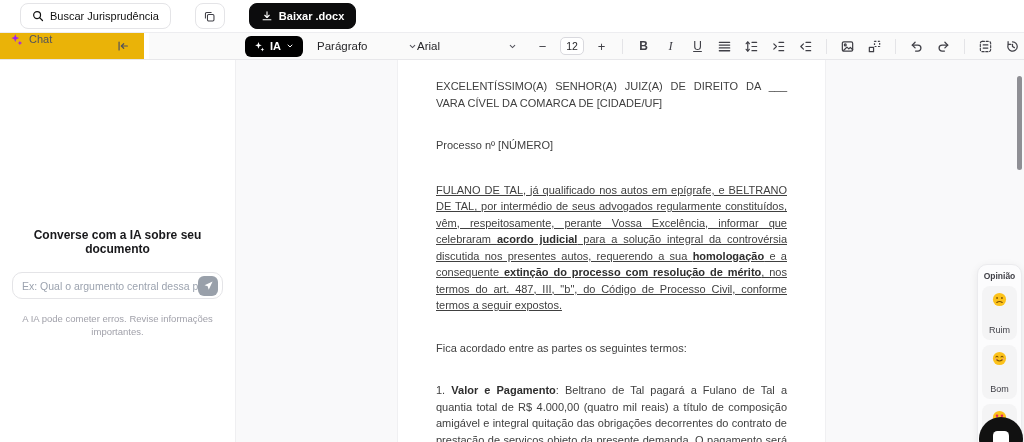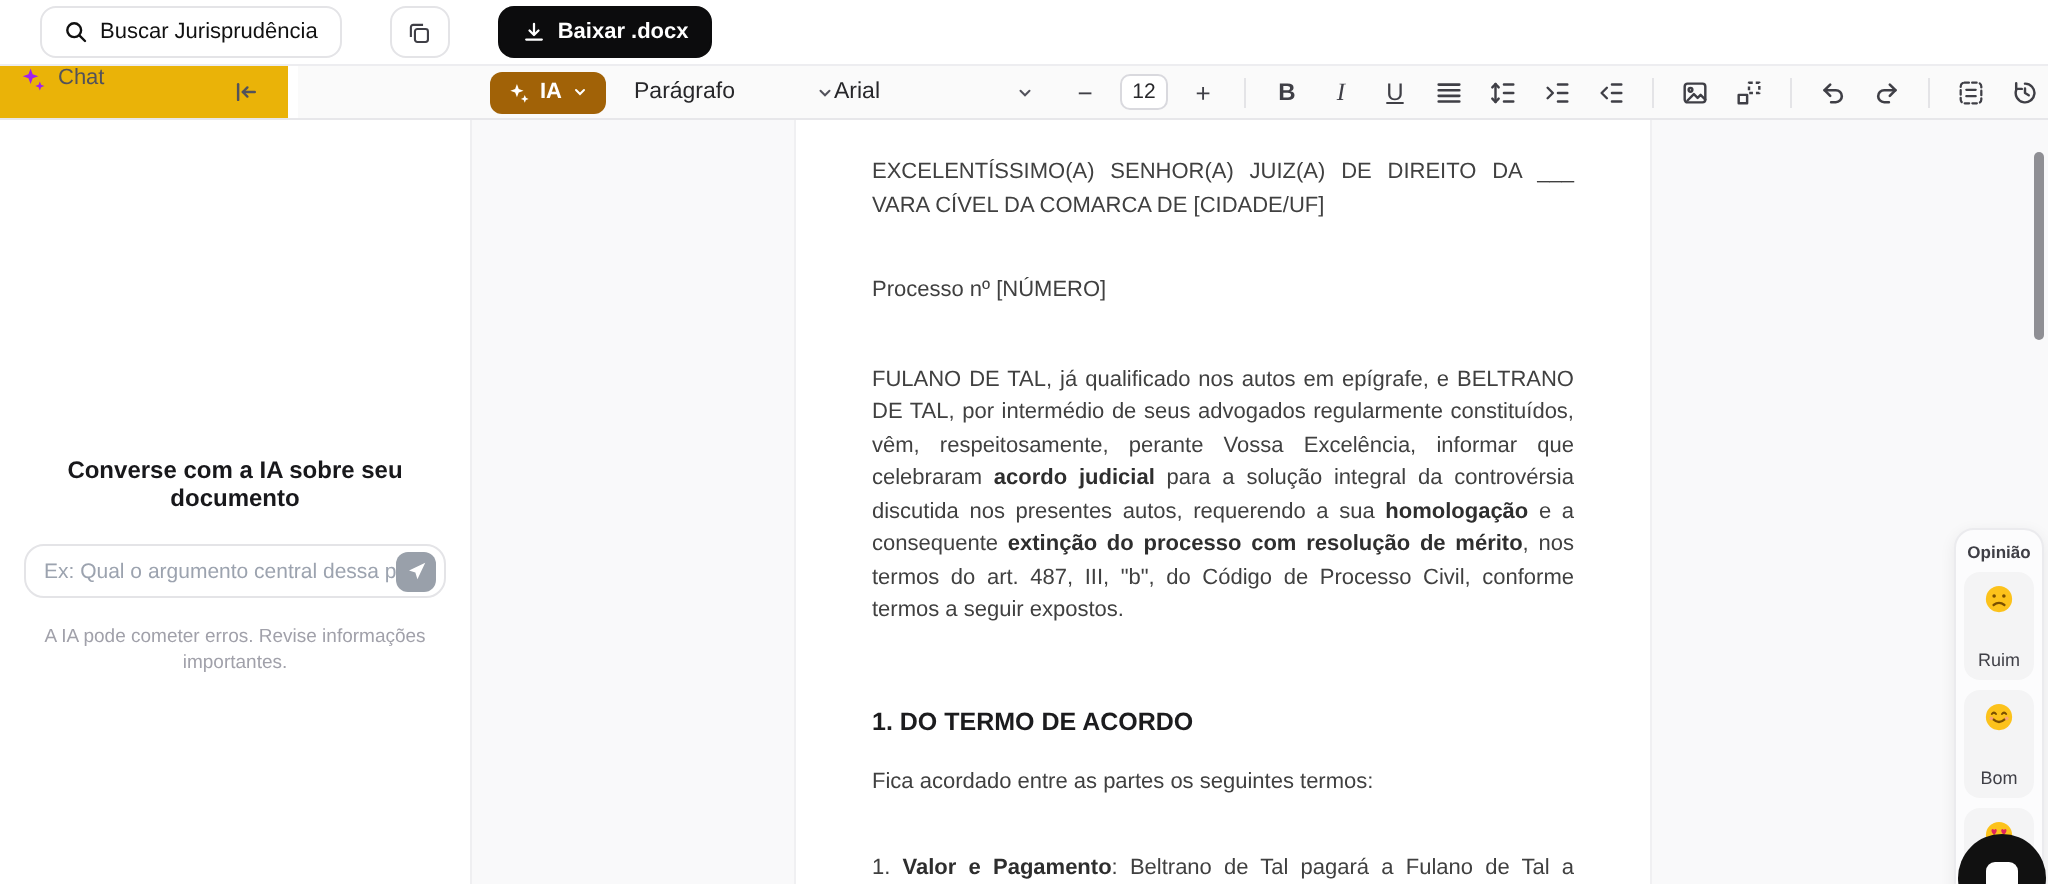--- a/index.html
+++ b/index.html
@@ -56,21 +56,21 @@
     display:grid; place-items:center; cursor:pointer; flex:none; }
   .chat-disclaimer { margin-top:13px; font-size:9.5px; color:#a1a1aa; text-align:center; padding:0 20px; line-height:1.4; }
 
   .doc-area { flex:1; position:relative; background:#f9f9fa; overflow:hidden; }
   .page { position:absolute; left:161px; top:0; width:429px; min-height:600px; background:#fff;
     border:1px solid #f0f0f2; border-top:none; padding:18px 38px 30px; }
   .page p { font-size:11px; line-height:1.5; color:#404040; text-align:justify; }
   .page p b { color:#2e2e2e; }
   .blk-0 { margin-bottom:26px; }
   .blk-1 { margin-bottom:28px; }
-  .blk-2 { margin-bottom:38px; }
+  .blk-2 { margin-bottom:26px;text-decoration:underline; }
   .blk-3 { font-size:12.5px !important; font-weight:700; color:#1c1c1e !important; margin-bottom:13px; text-align:left !important; }
   .blk-3 b { color:#1c1c1e !important; }
   .blk-4 { margin-bottom:26px; }
   .blk-5 { margin-bottom:20px; }
 
   .scroll-thumb { position:absolute; right:2px; top:16px; width:5px; height:94px; border-radius:3px;
     background:#8f8f94; }
 
   .opinion-panel { position:absolute; right:2px; top:204px; width:45px; background:#fcfcfd;
     border:1px solid #ebebee; border-radius:10px; padding:6px 4px 2px; box-shadow:0 2px 8px rgba(0,0,0,.07); }
@@ -135,21 +135,21 @@
             <path d="M3.5 3.5v9"></path>
             <path d="M13 8H6.2"></path>
             <path d="M8.8 5.4L6.2 8l2.6 2.6"></path>
           </svg>
       </span>
     </button>
   </div>
   <div class="strip-gap"></div>
 
   <div class="toolbar">
-    <button class="tb-ia" style="background:#a16207">
+    <button class="tb-ia" style="background:#000000">
       <span>
         <svg width="11" height="11" viewBox="0 0 16 16" fill="#fff">
             <path d="M6.5 1.5L7.8 5l3.5 1.3-3.5 1.3-1.3 3.5-1.3-3.5L1.7 6.3 5.2 5z"></path>
             <path d="M12.2 9.5l.8 2 2 .8-2 .8-.8 2-.8-2-2-.8 2-.8z"></path>
           </svg>
       </span>
       <span>IA</span>
       <span>
         <svg width="8" height="8" viewBox="0 0 16 16" fill="none" stroke="#fff" stroke-width="2" stroke-linecap="round">
             <path d="M4 6l4 4 4-4"></path>
@@ -294,21 +294,20 @@
       </button>
     </div>
     <p class="chat-disclaimer">A IA pode cometer erros. Revise informações importantes.</p>
   </aside>
 
   <div class="doc-area">
     <div class="page" id="doc-page">
       <p class="blk-0"><span>EXCELENTÍSSIMO(A) SENHOR(A) JUIZ(A) DE DIREITO DA ___ VARA CÍVEL DA COMARCA DE [CIDADE/UF]</span></p>
       <p class="blk-1"><span>Processo nº [NÚMERO]</span></p>
       <p class="blk-2"><span>FULANO DE TAL, já qualificado nos autos em epígrafe, e BELTRANO DE TAL, por intermédio de seus advogados regularmente constituídos, vêm, respeitosamente, perante Vossa Excelência, informar que celebraram </span><b>acordo judicial</b><span> para a solução integral da controvérsia discutida nos presentes autos, requerendo a sua </span><b>homologação</b><span> e a consequente </span><b>extinção do processo com resolução de mérito</b><span>, nos termos do art. 487, III, "b", do Código de Processo Civil, conforme termos a seguir expostos.</span></p>
-      <p class="blk-3"><b>1. DO TERMO DE ACORDO</b></p>
       <p class="blk-4"><span>Fica acordado entre as partes os seguintes termos:</span></p>
       <p class="blk-5"><span>1.  </span><b>Valor e Pagamento</b><span>: Beltrano de Tal pagará a Fulano de Tal a quantia total de R$ 4.000,00 (quatro mil reais) a título de composição amigável e integral quitação das obrigações decorrentes do contrato de prestação de serviços objeto da presente demanda. O pagamento será realizado em duas parcelas iguais de R$ 2.000,00 (dois mil reais), com vencimento da primeira parcela em 30 dias a contar da homologação do presente acordo, e a segunda parcela em 60 dias após a homologação.</span></p>
 
     </div>
 
     <div class="scroll-thumb"></div>
 
     <div class="opinion-panel">
       <p class="opinion-title">Opinião</p>
       <button class="opinion-btn">

